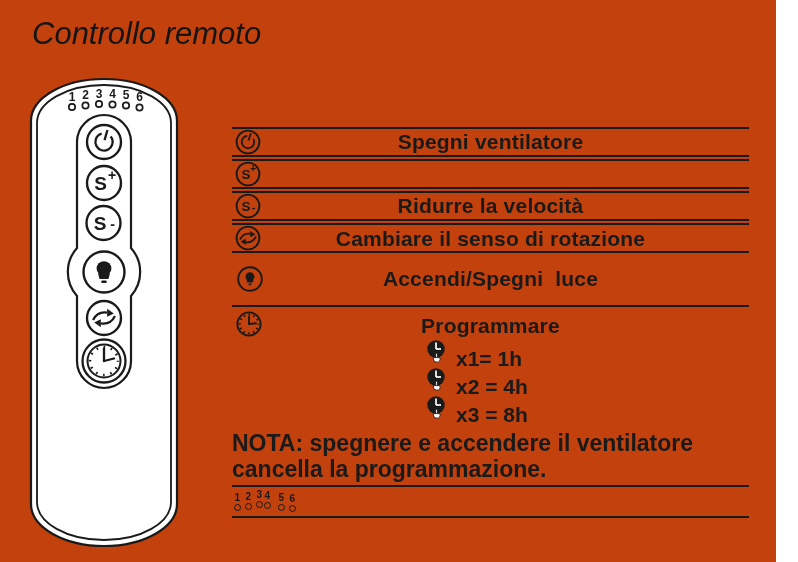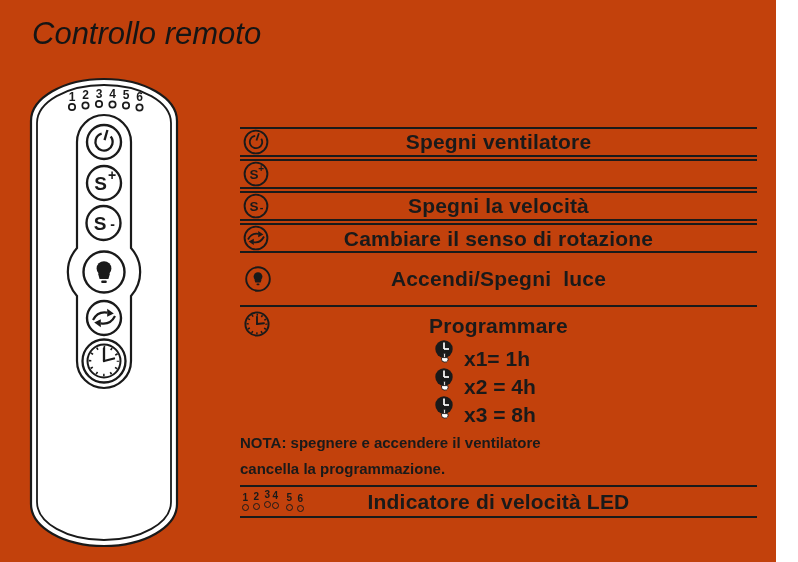--- a/index.html
+++ b/index.html
@@ -8,32 +8,32 @@
   .title{position:absolute;left:32px;top:16px;margin:0;
          font:italic 400 31px "Liberation Sans",sans-serif;color:#151515;}
   .remote{position:absolute;left:28px;top:76px;}
   .ln{fill:#fff;stroke:#1a1a1a;stroke-width:2.2px;}
   .btn{fill:#fff;stroke:#1a1a1a;stroke-width:2.4px;}
   .stk{fill:none;stroke:#1a1a1a;}
   .blk{fill:#1a1a1a;stroke:none;}
   .svnum{font:700 12px "Liberation Sans",sans-serif;fill:#1a1a1a;}
   .svS{font:700 19px "Liberation Sans",sans-serif;fill:#1a1a1a;}
   .svSup{font:700 14px "Liberation Sans",sans-serif;fill:#1a1a1a;}
-  .tbl{position:absolute;left:240px;top:127px;width:517px;}
+  .tbl{position:absolute;left:232px;top:127px;width:517px;}
   .trow{position:relative;box-sizing:border-box;display:flex;align-items:center;
         justify-content:center;font-size:21px;font-weight:600;letter-spacing:.2px;}
   .r14{height:30px;border-top:2.5px solid #1a1a1a;border-bottom:2.5px solid #1a1a1a;margin-bottom:2px;}
   .r4{margin-bottom:0;align-items:flex-end;}
   .rluce{height:54px;border-bottom:2.5px solid #1a1a1a;justify-content:center;}
   .rprog{height:36px;padding-top:2px;}
   .ticon{position:absolute;left:3px;top:50%;transform:translateY(-50%);display:flex;}
   .ticon2{top:46%;}
   .subrow{height:28px;display:flex;align-items:flex-end;padding-left:193px;gap:9px;
           font-size:21px;font-weight:600;}
-  .nota{margin-top:3px;font-size:15px;font-weight:600;line-height:26px;white-space:nowrap;}
+  .nota{margin-top:3px;font-size:23px;font-weight:600;line-height:26px;white-space:nowrap;}
   .rled{height:33px;border-top:2.5px solid #1a1a1a;border-bottom:2.5px solid #1a1a1a;margin-top:3px;}
   .ledcluster{position:absolute;left:2px;top:3px;display:inline-flex;align-items:flex-start;}
   .lc{display:flex;flex-direction:column;align-items:center;margin-right:4px;}
   .lc i{font:700 10px "Liberation Sans",sans-serif;font-style:normal;line-height:10px;}
   .ring{width:5px;height:5px;border:1.3px solid #1a1a1a;border-radius:50%;margin-top:1px;}
   .lc:nth-child(1){transform:translateY(3px);}
   .lc:nth-child(2){transform:translateY(2px);}
   .lc:nth-child(3){margin-right:1px;}
   .lc:nth-child(4){transform:translateY(1px);margin-right:7px;}
   .lc:nth-child(5){transform:translateY(3px);}
@@ -143,21 +143,21 @@
     </div>
 
     <div class="trow r14">
       <span class="ticon">
         <svg width="26" height="26" viewBox="-13 -13 26 26">
           <circle class="stk" stroke-width="1.9" r="11.4"></circle>
           <text class="svS" style="font-size:13.5px" text-anchor="middle" x="-1.8" y="5">S</text>
           <text class="svSup" style="font-size:11px" text-anchor="middle" x="5.6" y="4.5">-</text>
         </svg>
       </span>
-      <span>Spegni la velocità</span>
+      <span>Ridurre la velocità</span>
     </div>
 
     <div class="trow r14 r4">
       <span class="ticon">
         <svg width="26" height="26" viewBox="-13 -13 26 26">
           <circle class="stk" stroke-width="1.9" r="11.4"></circle>
           <path class="stk" stroke-width="1.8" d="M -8 1.5 Q -4.5 -5.5 2.5 -4.2"></path>
           <polygon class="blk" points="2.2,-7 7.4,-3.4 2.2,-0.8"></polygon>
           <path class="stk" stroke-width="1.8" d="M 8 -1.5 Q 4.5 5.5 -2.5 4.2"></path>
           <polygon class="blk" points="-2.2,7 -7.4,3.4 -2.2,0.8"></polygon>
@@ -260,17 +260,16 @@
           </span>
         <span class="lc">
             <i>5</i>
             <b class="ring"></b>
           </span>
         <span class="lc">
             <i>6</i>
             <b class="ring"></b>
           </span>
       </span>
-      <span>Indicatore di velocità LED</span>
     </div>
 
   </div>
 </div>
 
 </body></html>

